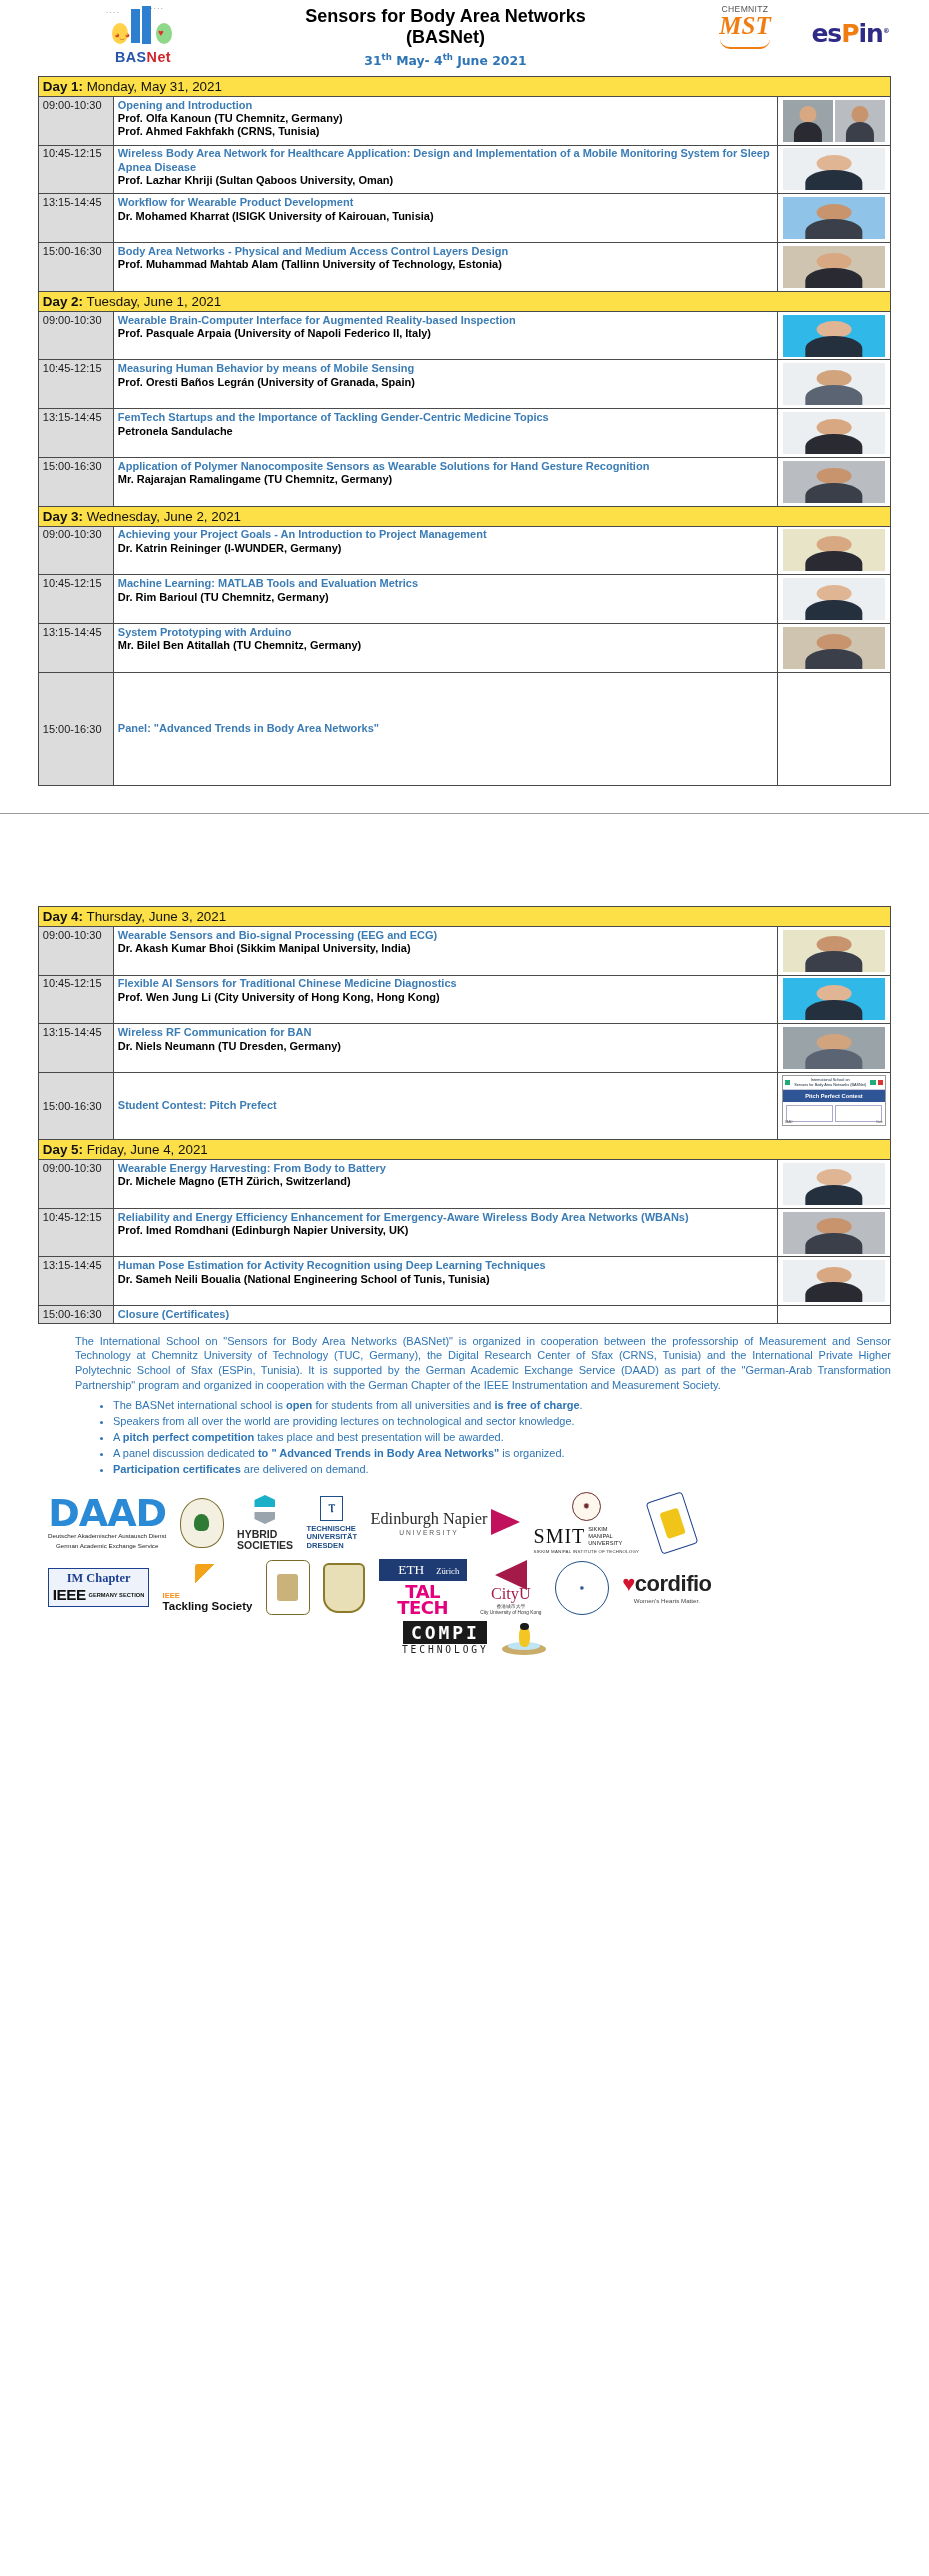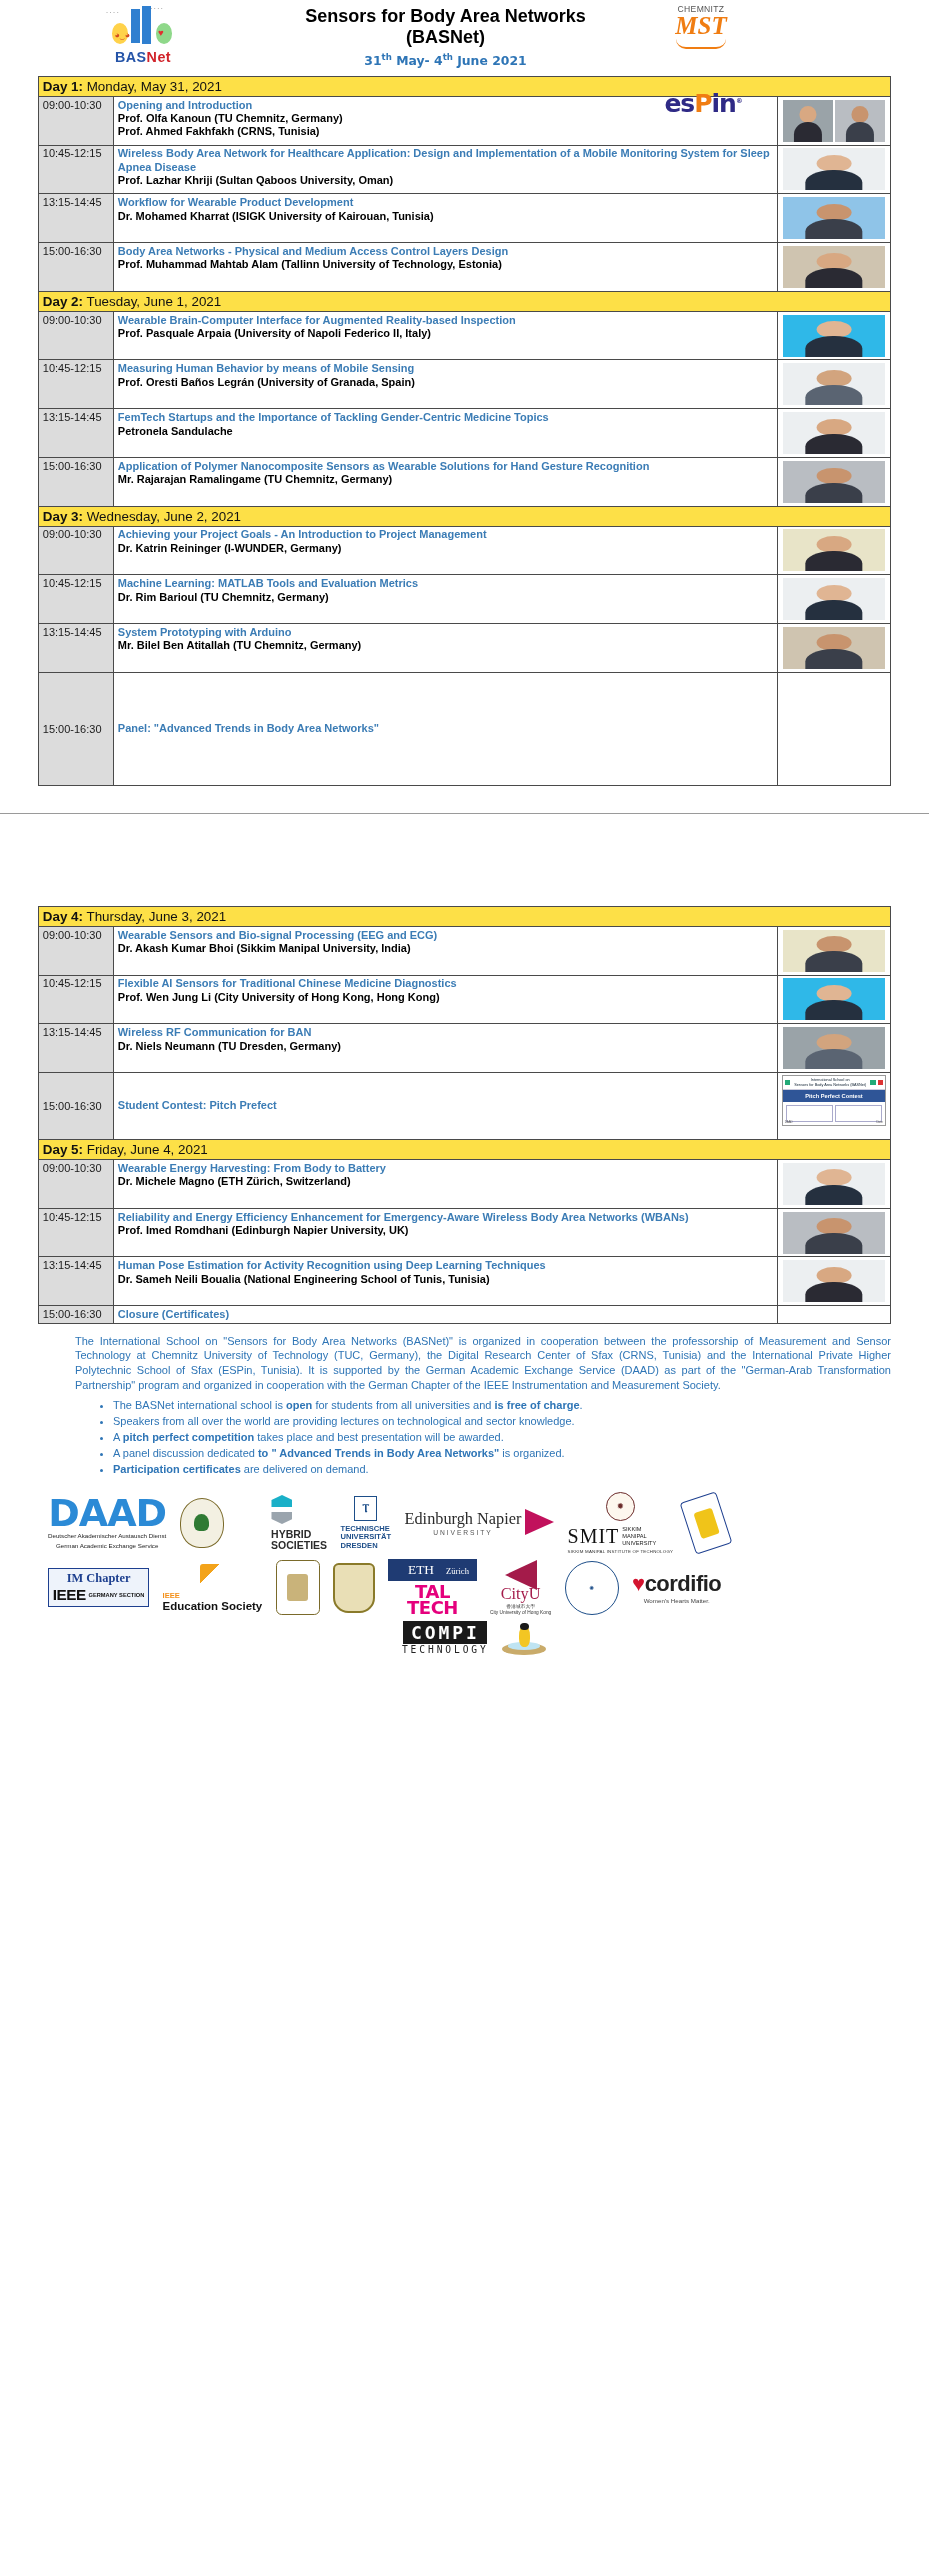--- a/index.html
+++ b/index.html
@@ -43,21 +43,21 @@
   .hdr-title {
     font-size: 18px; font-weight: bold; color:#000000; line-height: 1.18;
     font-family: Liberation Sans, sans-serif;
   }
   .hdr-dates {
     font-size: 12.4px; font-weight: bold; color:#2e75b6; margin-top: 3.8px;
     font-family: "DejaVu Sans", sans-serif;
   }
   .hdr-dates sup { font-size: 8.6px; }
 
-  .hdr-right { width: 229px; display:flex; align-items:flex-start; justify-content:flex-end; gap:25px; padding-top:0px;flex-direction:column;}
+  .hdr-right { width: 229px; display:flex; align-items:flex-start; justify-content:flex-end; gap:25px; padding-top:0px;}
   .tuc-logo { text-align:center; width:78px; }
   .tuc-glyph { font-size:8.6px; color:#555; letter-spacing:0.3px; }
   .tuc-mst { font-size:25px; font-weight:bold; font-style:italic; color:#f07d12; line-height:.95; font-family:"Liberation Serif", serif;}
   .tuc-arc { width:50px; height:10.5px; border-bottom:2.9px solid #f07d12; border-radius:0 0 38px 38px; margin:1px auto 0;}
   .espin-logo { width:82px; text-align:center; padding-top:15.3px;}
   .espin-word { font-size:25px; font-weight:bold; letter-spacing:-1px; color:#2f2a86; font-family:"DejaVu Sans", sans-serif;}
   .espin-word .o { color:#f07d12; }
   .espin-sup { font-size:6.7px; vertical-align:super; }
 
   
@@ -204,21 +204,21 @@
   }
   .logo { display:flex; flex-direction:column; align-items:center; justify-content:center; }
   .daad { color:#2b8ad6; font-size:38px; font-weight:bold; letter-spacing:-1px; line-height:.9; font-family:"DejaVu Sans", sans-serif;}
   .daad-sub { font-size:6.2px; color:#222; text-align:center; line-height:1.25; margin-top:1.9px;}
   .seal { width:44px; height:50px; border:1.9px solid #7a6a2a; border-radius:50% 50% 45% 45%; background:#f3f0e2; display:flex; align-items:center; justify-content:center; }
   .seal .tree { width:15.3px; height:17px; background:#2f7a34; border-radius:50% 50% 35% 35%; }
   .hybrid { display:flex; align-items:center; gap:4.8px; }
   .hyb-mark { width:25px; height:29px; position:relative; }
   .hyb-mark .h1{ position:absolute; top:0; left:1.9px; width:21px; height:12.4px; background:#1ab0c8; clip-path: polygon(0 40%, 50% 0, 100% 40%, 100% 100%, 0 100%); }
   .hyb-mark .h2{ position:absolute; bottom:0; left:1.9px; width:21px; height:12.4px; background:#9aa4ad; clip-path: polygon(0 0, 100% 0, 100% 60%, 50% 100%, 0 60%); }
-  .hyb-txt { font-size:10.5px; font-weight:bold; color:#2b2b2b; line-height:1.05;margin-left:34px; }
+  .hyb-txt { font-size:10.5px; font-weight:bold; color:#2b2b2b; line-height:1.05; }
   .tud { display:flex; align-items:center; gap:3.8px; }
   .tud-mark { width:23px; height:25px; border:1.9px solid #1d4e89; display:flex; align-items:center; justify-content:center; font-size:11.5px; font-weight:bold; color:#1d4e89;}
   .tud-txt { font-size:7.6px; font-weight:bold; color:#1d4e89; line-height:1.12;}
   .napier { text-align:center; }
   .napier-n { font-size:16.3px; color:#2b2b2b; font-family:"Liberation Serif", serif;}
   .napier-sub { font-size:6.7px; color:#555; letter-spacing:1.9px;}
   .napier-tri { width:0; height:0; border-left:29px solid #c1115c; border-top:13.4px solid transparent; border-bottom:13.4px solid transparent; margin-left:3.8px;}
   .smit { display:flex; align-items:center; gap:3.8px;}
   .smit-seal { width:29px; height:29px; border-radius:50%; border:1.9px solid #6b2b2b; background:#fdf7ee; display:flex; align-items:center; justify-content:center; font-size:8.6px; color:#6b2b2b;}
   .smit-word { font-size:20px; font-family:"Liberation Serif", serif; color:#111; letter-spacing:1px;}
@@ -668,21 +668,21 @@
         <div class="imc-1">IM Chapter</div>
         <div style="display:flex;align-items:center;gap:2.9px;">
           <span class="imc-2">IEEE</span>
           <span class="imc-3">GERMANY SECTION</span>
         </div>
       </div>
       <div class="logo ieee-ed">
         <div class="ieee-ed-mark"></div>
         <div>
             <div class="ieee-ed-t1">IEEE</div>
-            <div class="ieee-ed-t2">Education Society</div>
+            <div class="ieee-ed-t2">Tackling Society</div>
           </div>
       </div>
       <div class="logo">
         <div class="ugr">
             <div class="ugr-in"></div>
           </div>
       </div>
       <div class="logo">
         <div class="usf"></div>
       </div>

